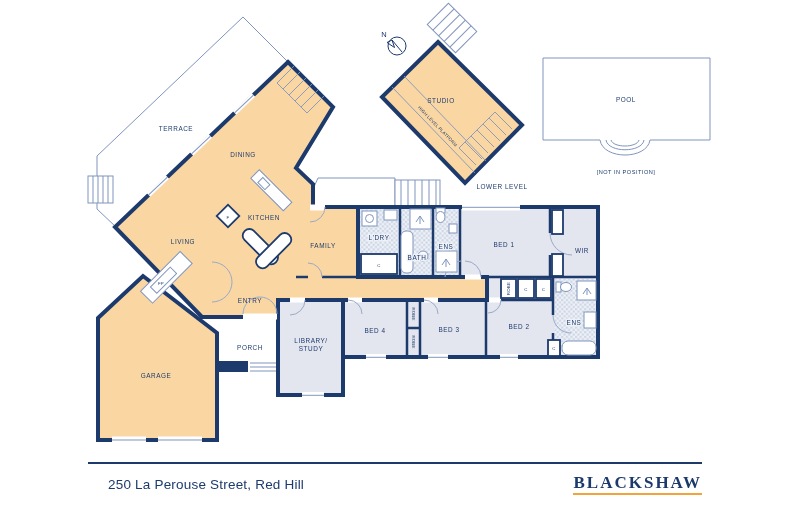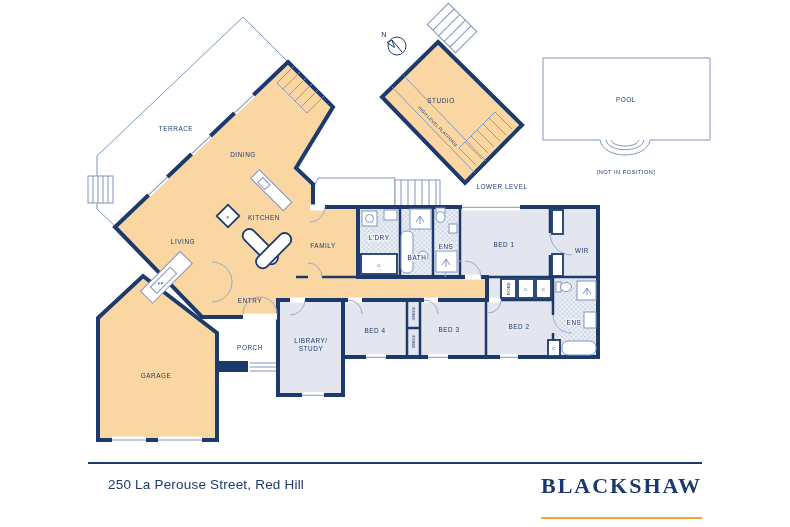--- a/index.html
+++ b/index.html
@@ -12,22 +12,22 @@
   .rm.halo{paint-order:stroke;stroke:#eef1f6;stroke-width:2.4px;}
   .tiny{font-family:"Liberation Sans",sans-serif;font-size:4.4px;letter-spacing:.2px;
       fill:#1d3a6d;text-anchor:middle;}
   .note{font-family:"Liberation Sans",sans-serif;font-size:5.6px;letter-spacing:.5px;
       fill:#1d3a6d;text-anchor:middle;}
   .north{font-family:"Liberation Sans",sans-serif;font-size:7.5px;fill:#1d3a6d;text-anchor:middle;}
   
   #footer-rule{position:absolute;left:88px;top:462px;width:614px;border-top:2px solid #1d3a6d;}
   #address{position:absolute;left:88px;top:477px;font-size:13.5px;color:#1d3a6d;letter-spacing:.2px;margin-left:20px;}
   #brand{position:absolute;right:88px;top:473px;font-family:"Liberation Serif",serif;
-         font-weight:700;font-size:22px;letter-spacing:2px;color:#1b3a6b;
-         border-bottom:2px solid #f2a33c;padding-bottom:18px;}
+         font-weight:700;font-size:17px;letter-spacing:2px;color:#1b3a6b;
+         border-bottom:2px solid #f2a33c;padding-bottom:0;}
 </style>
 </head>
 <body>
 
 <div id="page">
 <svg width="790" height="460" viewBox="0 0 790 460">
   <defs>
     <pattern id="tile" width="4.6" height="4.6" patternUnits="userSpaceOnUse">
       <rect width="4.6" height="4.6" fill="#eef1f6"></rect>
       <rect x="0" y="0" width="2.1" height="2.1" fill="#ccd5e6"></rect>

